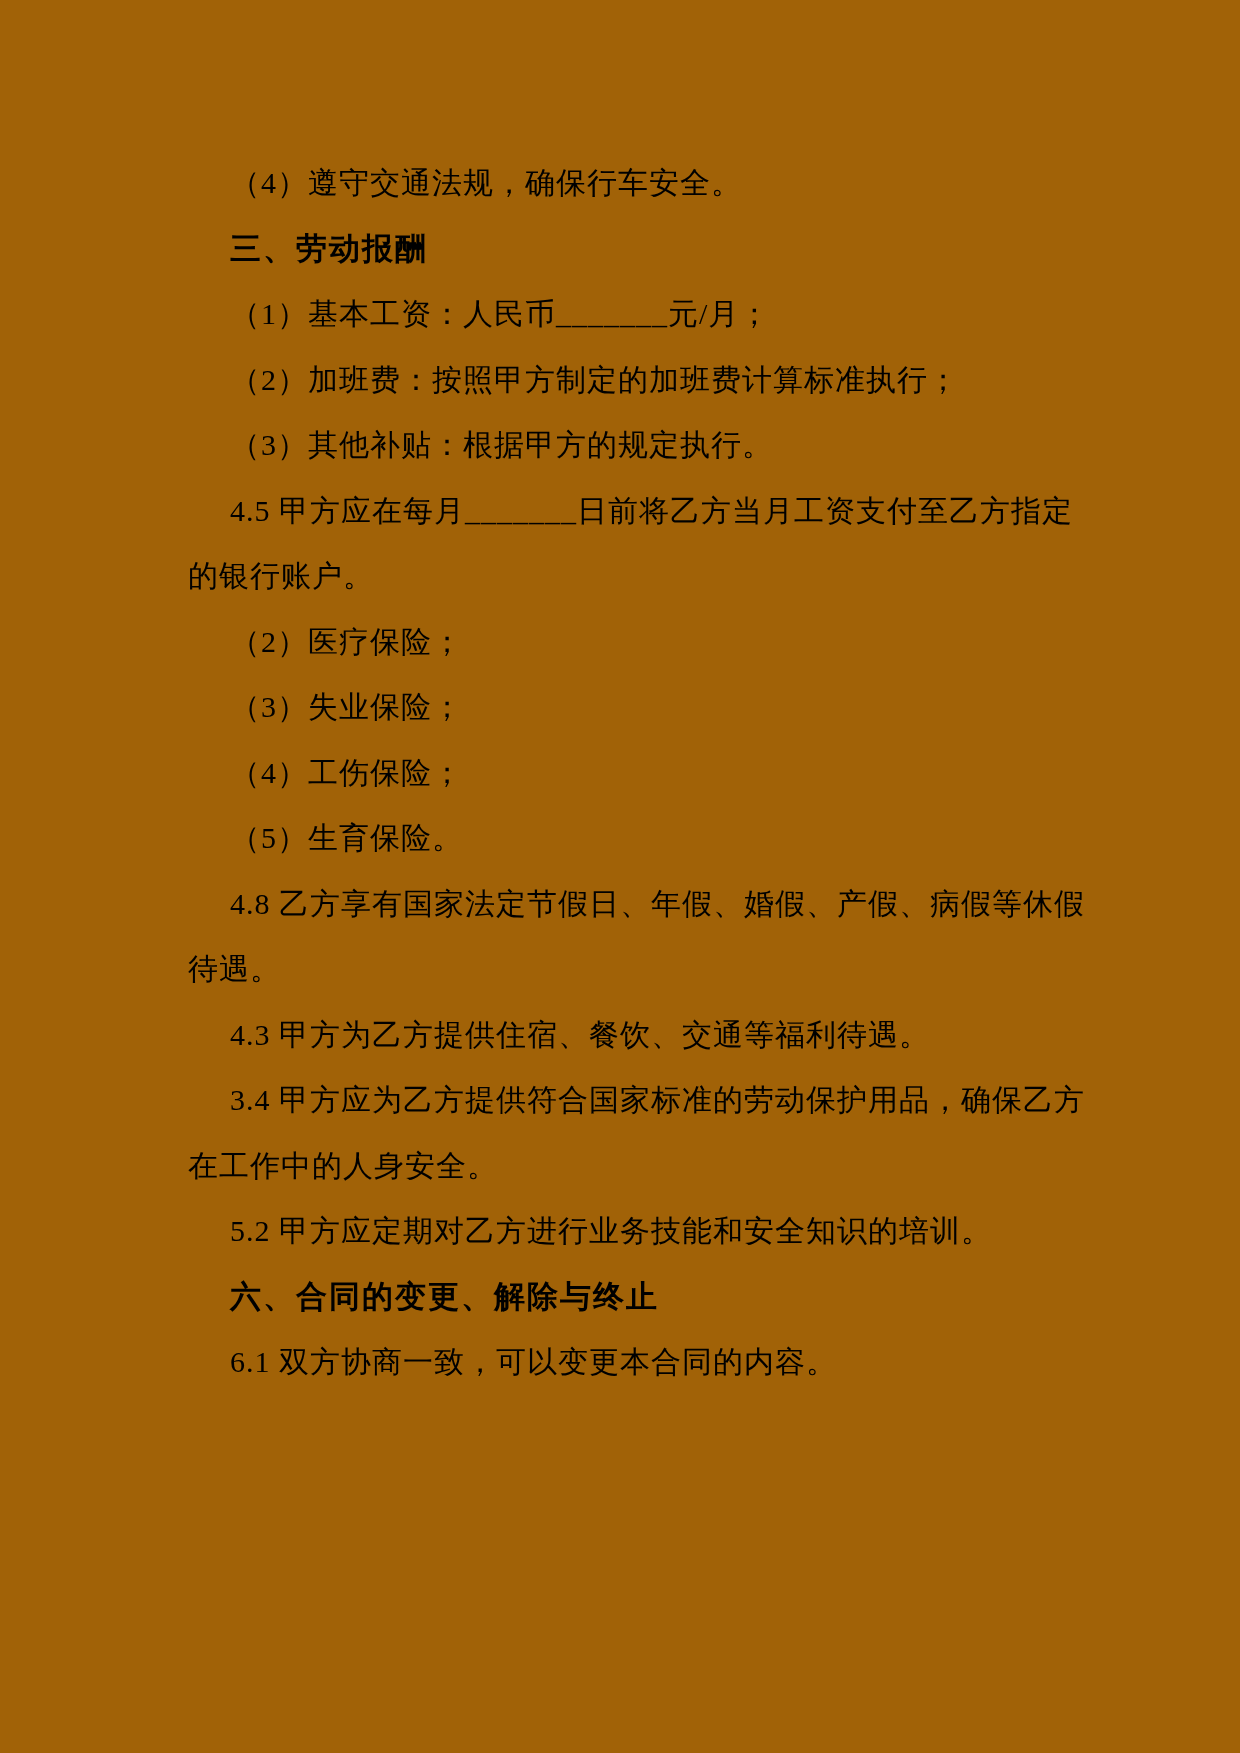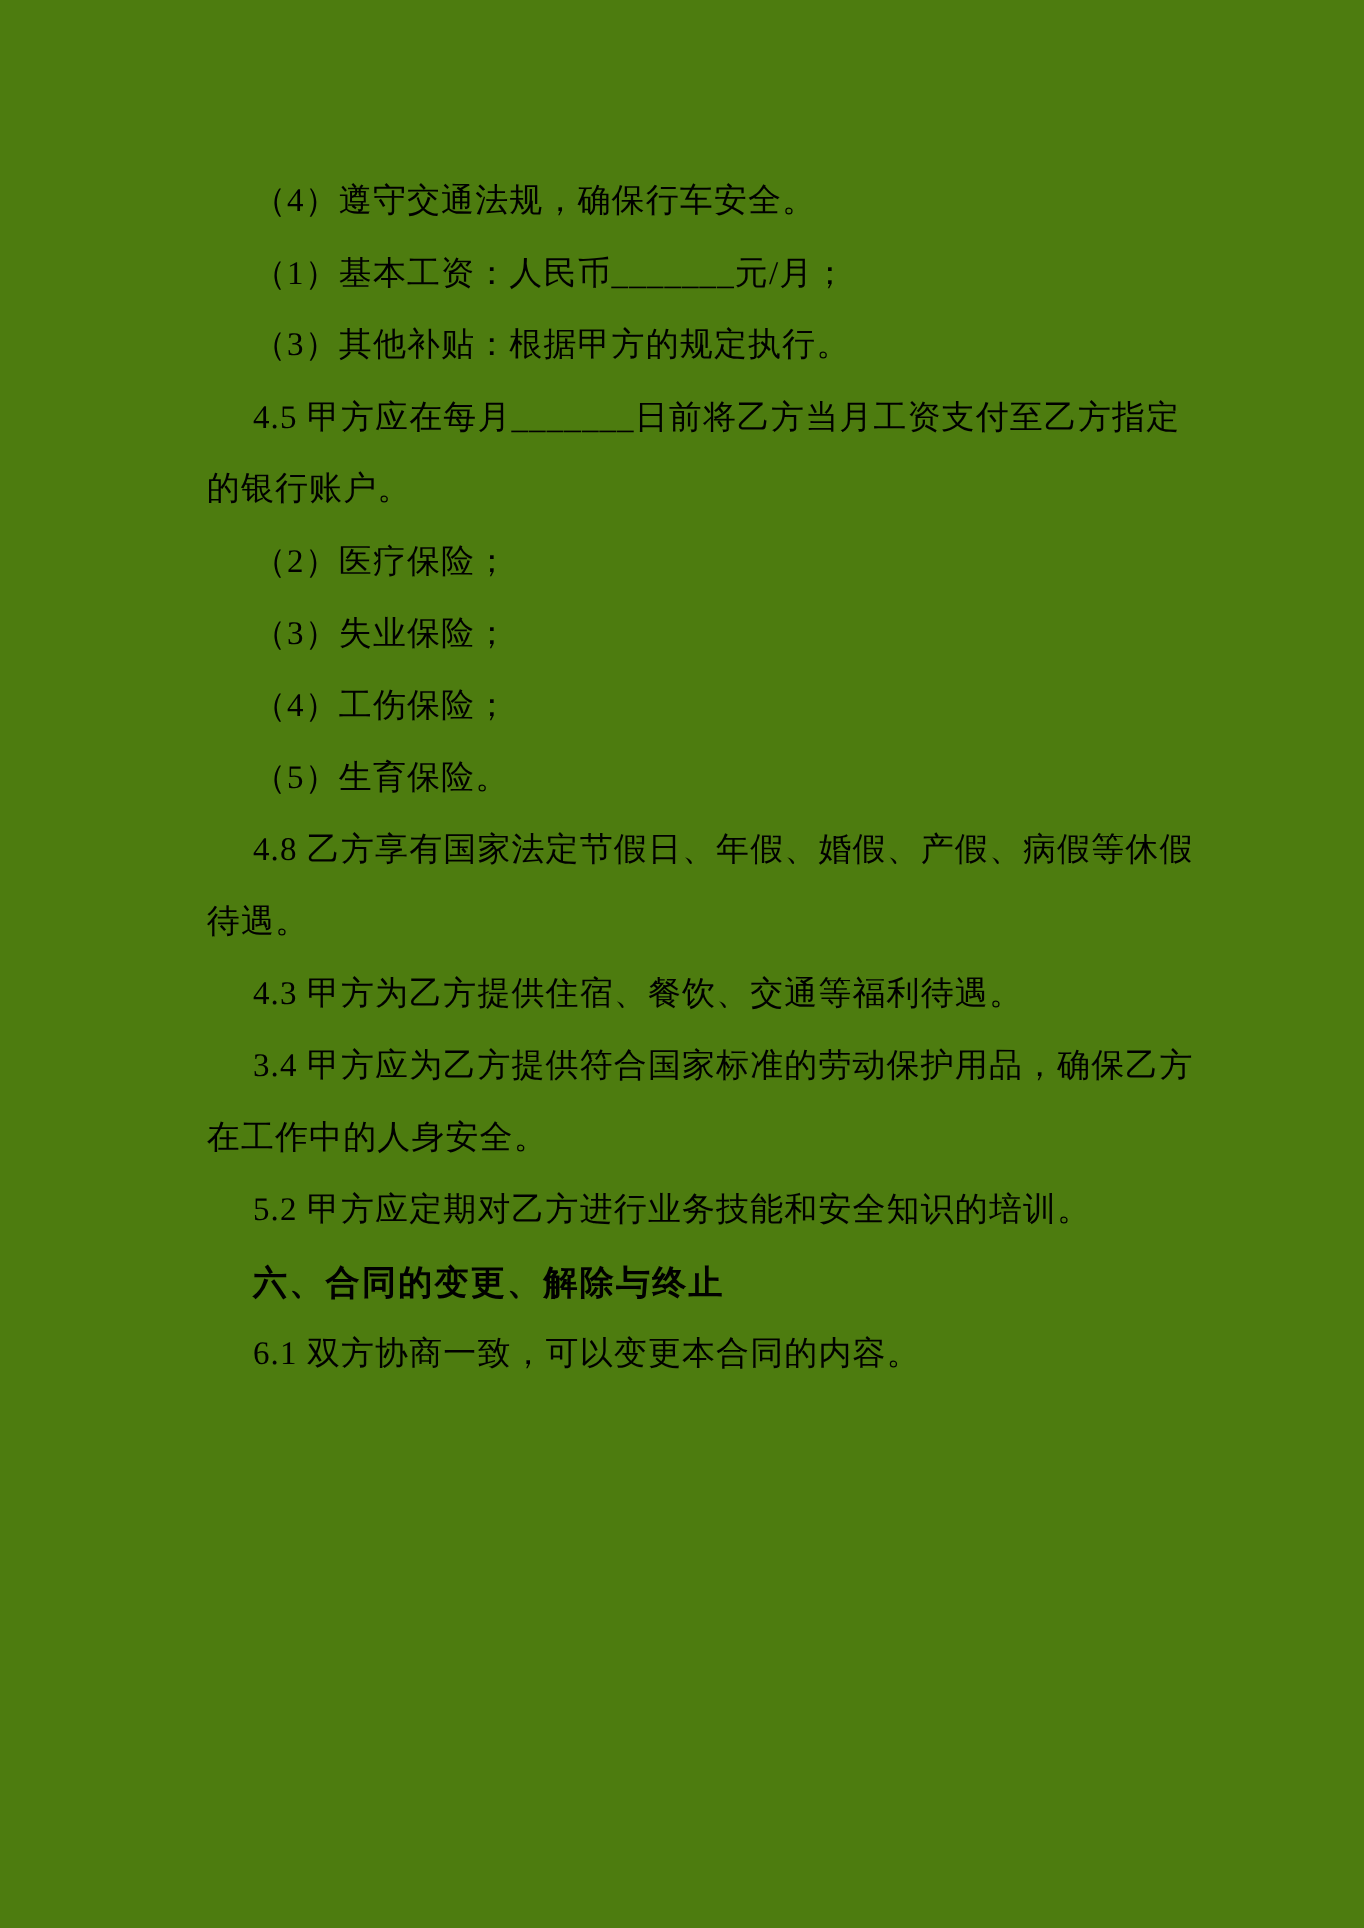--- a/index.html
+++ b/index.html
@@ -4,21 +4,21 @@
 <style>
   html, body {
     margin: 0;
     padding: 0;
     background: #ffffff;
   }
   .page {
     position: relative;
     width: 1240px;
     height: 1753px;
-    background: #4d7c0f;
+    background: #a16207;
     overflow: hidden;
     font-family: "Liberation Serif", "DejaVu Serif", serif;
     color: #000000;
   }
   .content {
     position: absolute;
     top: 150px;
     left: 188px;
     width: 900px;
   }
@@ -43,21 +43,23 @@
   .line.body {
     padding-left: 0;
   }
 </style>
 </head>
 <body>
 
 <div class="page">
   <div class="content" id="lines-container">
       <div class="line body-indent">（4）遵守交通法规，确保行车安全。</div>
+      <div class="line heading">三、劳动报酬</div>
       <div class="line body-indent">（1）基本工资：人民币_______元/月；</div>
+      <div class="line body-indent">（2）加班费：按照甲方制定的加班费计算标准执行；</div>
       <div class="line body-indent">（3）其他补贴：根据甲方的规定执行。</div>
       <div class="line body-indent">4.5 甲方应在每月_______日前将乙方当月工资支付至乙方指定</div>
       <div class="line body">的银行账户。</div>
       <div class="line body-indent">（2）医疗保险；</div>
       <div class="line body-indent">（3）失业保险；</div>
       <div class="line body-indent">（4）工伤保险；</div>
       <div class="line body-indent">（5）生育保险。</div>
       <div class="line body-indent">4.8 乙方享有国家法定节假日、年假、婚假、产假、病假等休假</div>
       <div class="line body">待遇。</div>
       <div class="line body-indent">4.3 甲方为乙方提供住宿、餐饮、交通等福利待遇。</div>

